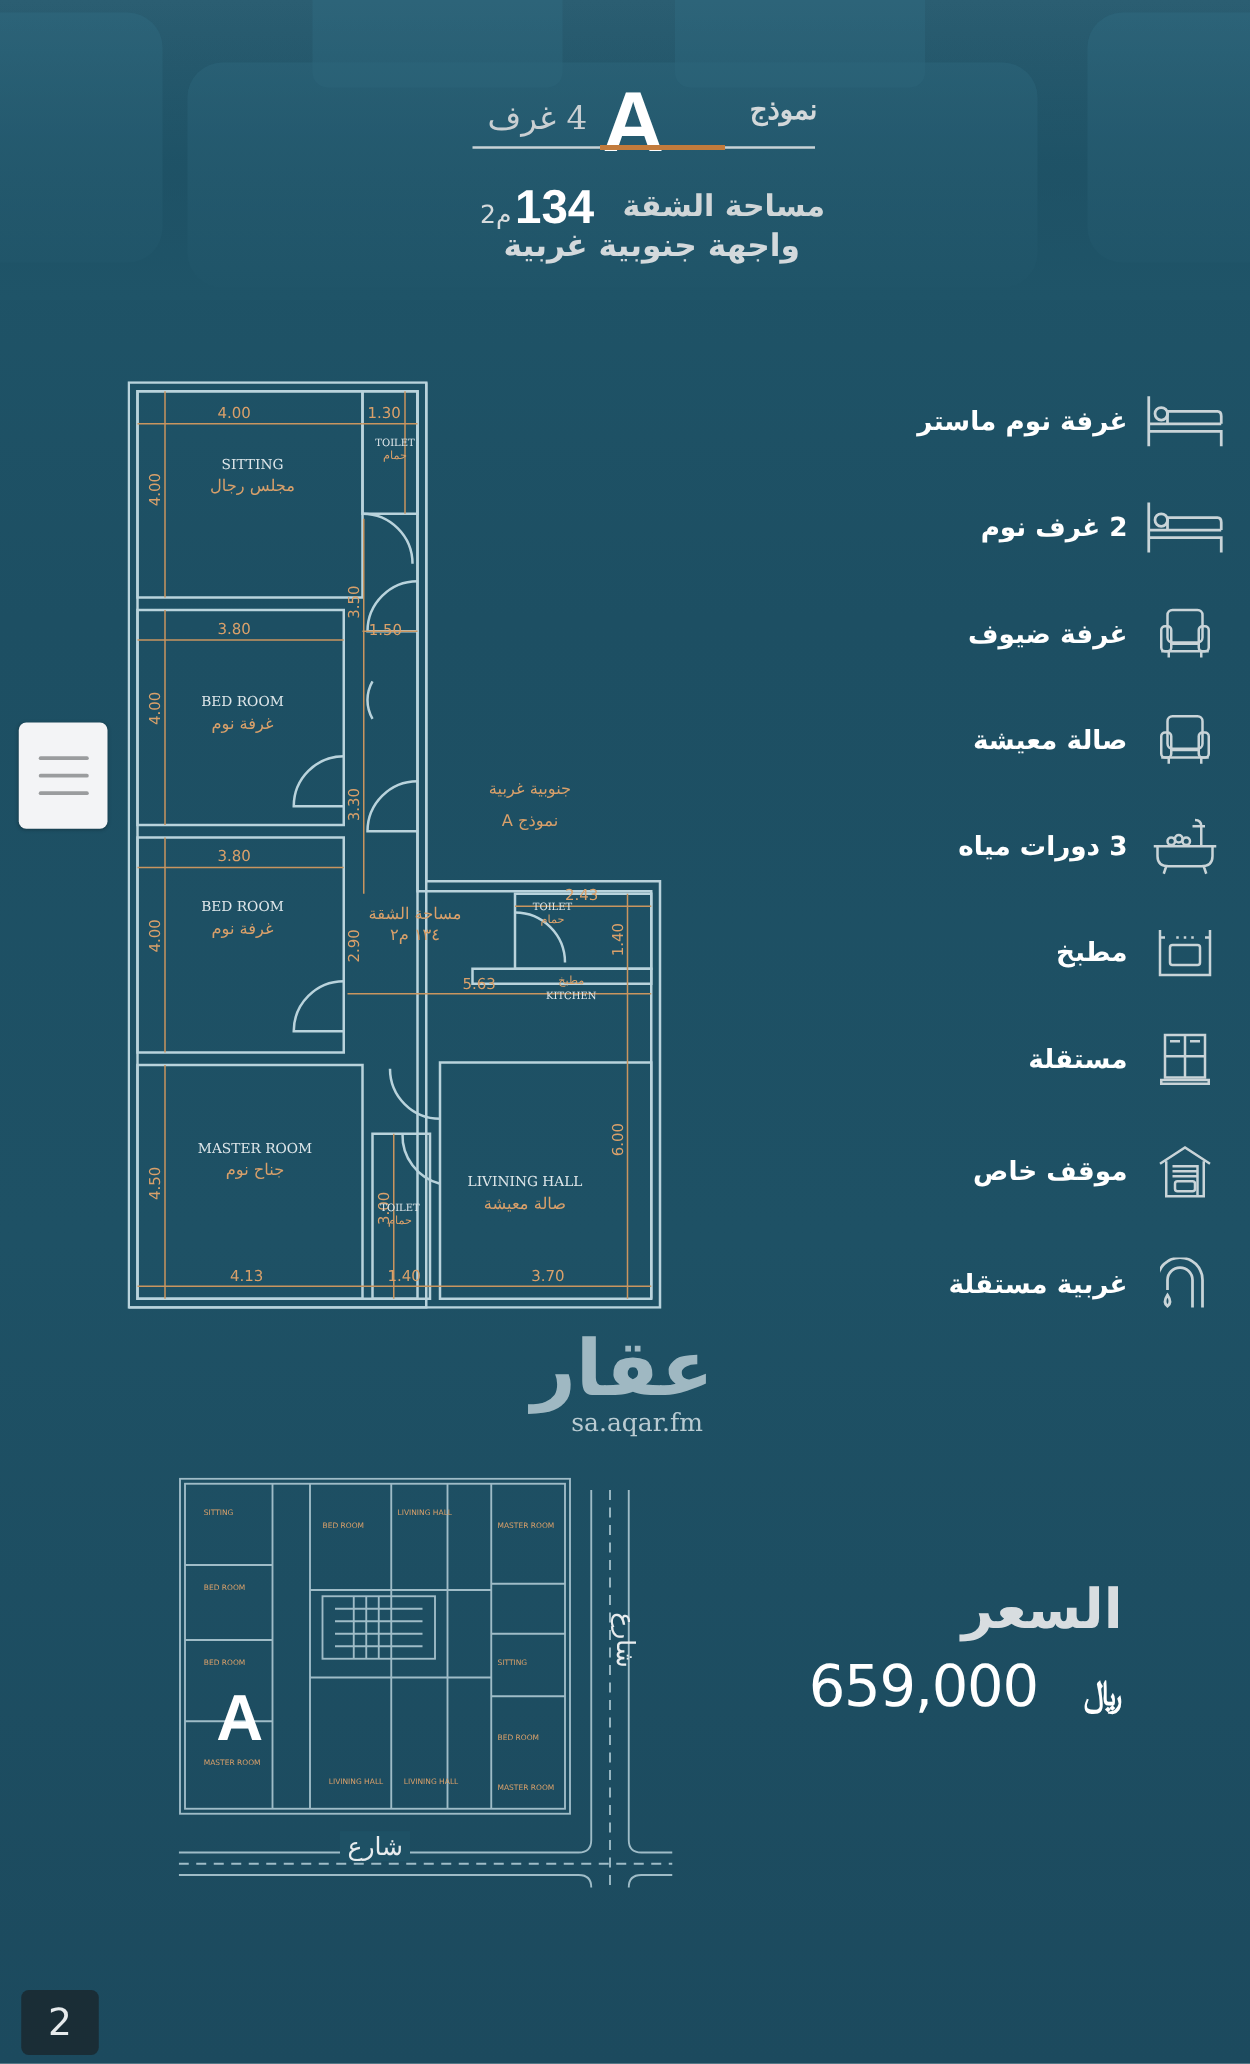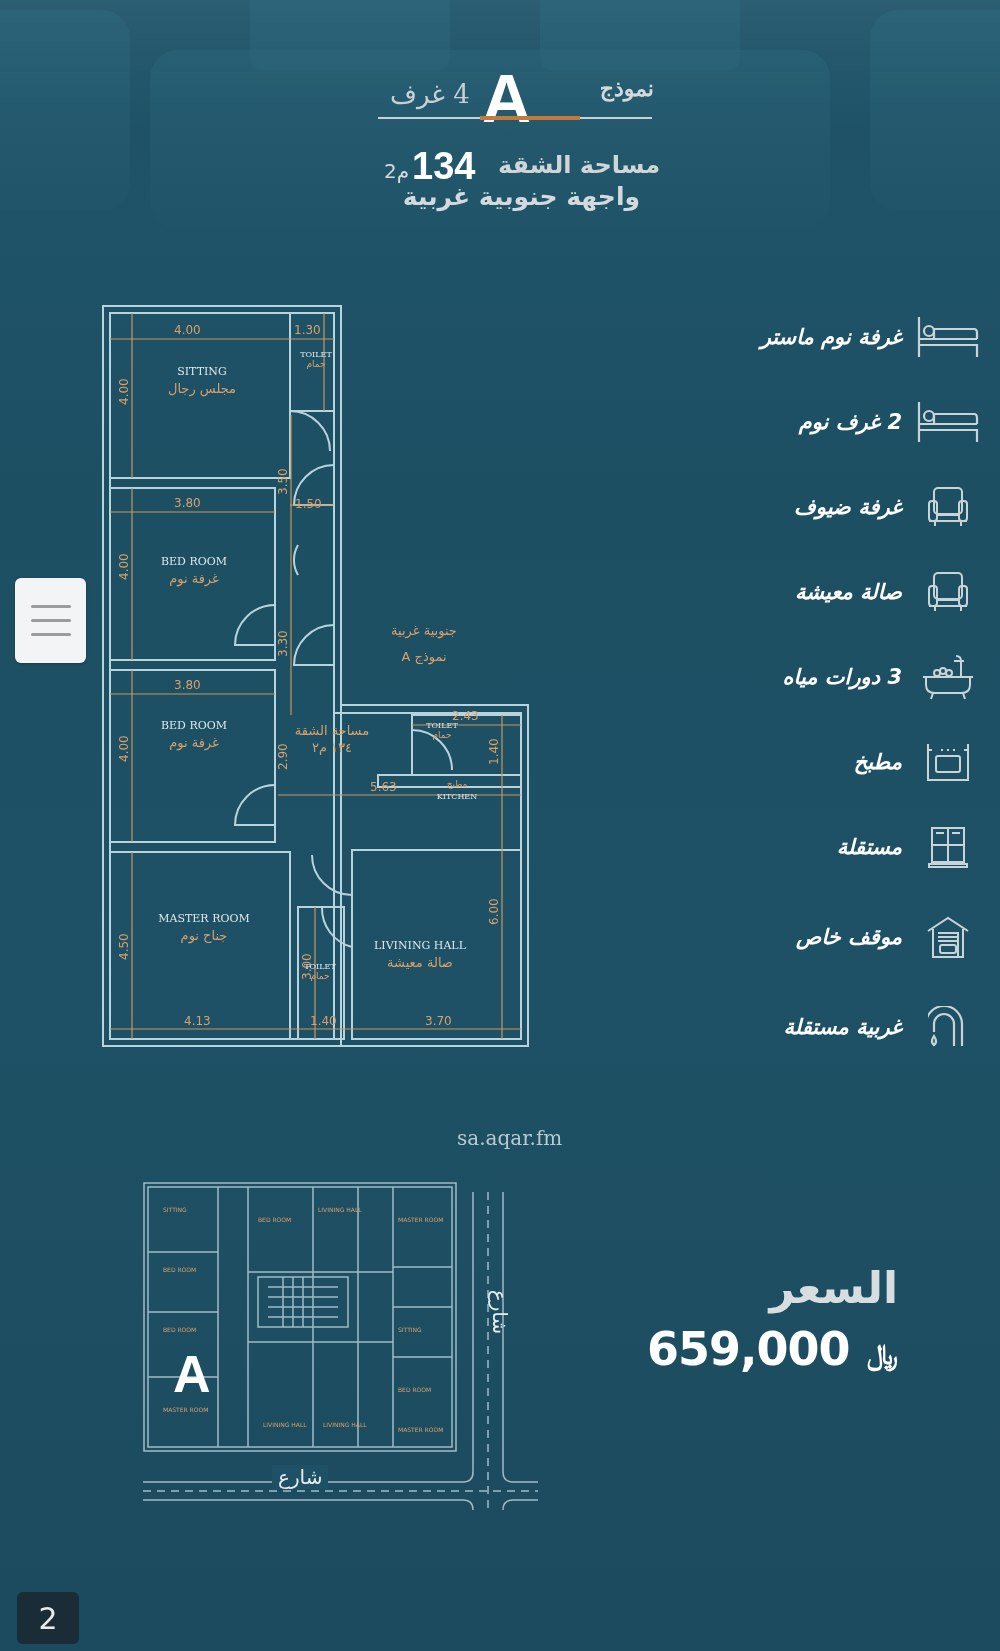--- a/index.html
+++ b/index.html
@@ -23,35 +23,35 @@
   .area-row { position:absolute; left:380px; top:135px; width:280px; height:40px;margin-top:12px; }
   .area-unit { position:absolute; left:4px; top:12px; font-size:20px; color:#d5dadc; }
   .area-value { position:absolute; left:32px; top:-2px; font-family:"Liberation Sans", sans-serif; font-weight:bold; font-size:38px; color:#ffffff; }
   .area-label { position:absolute; right:0; top:4px; font-size:24px; color:#d0d6d8; font-weight:bold; direction:rtl; }
   .facade { position:absolute; left:380px; top:182px; width:260px; font-size:25px; font-weight:bold; color:#d3d9dc; direction:rtl; }
 
   .plan { position:absolute; left:102px; top:305px; width:428px; height:742px; }
   .plan svg { position:absolute; left:0; top:0; }
 
   .features { position:absolute; left:720px; top:300px; width:260px; }
-  .feature { position:absolute; right:0; width:260px; height:60px; display:flex; align-items:center; justify-content:flex-end;font-style:italic; }
+  .feature { position:absolute; right:0; width:260px; height:60px; display:flex; align-items:center; justify-content:flex-end; }
   .feature .lbl { font-size:21px; font-weight:bold; color:#ffffff; direction:rtl; margin-right:14px; white-space:nowrap; letter-spacing:1px; }
   .feature .ic { width:64px; height:50px; display:flex; align-items:center; justify-content:center; }
 
   .menu-btn { position:absolute; left:15px; top:578px; width:71px; height:85px; background:#f3f4f6; border-radius:6px; box-shadow:0 1px 3px rgba(0,0,0,.25); }
   .menu-btn span { position:absolute; left:16px; width:40px; height:3px; background:#9a9c9e; border-radius:2px; }
 
   .watermark { position:absolute; left:425px; top:1058px; width:160px; height:90px; }
   .wm-ar { position:absolute; left:0; top:0; font-size:62px; color:#9fb8c2; font-weight:bold; direction:rtl; letter-spacing:2px; }
   .wm-url { position:absolute; left:32px; top:68px; font-family:"DejaVu Serif", serif; font-size:20px; color:#b9cbd2; }
 
   .siteplan { position:absolute; left:143px; top:1182px; width:395px; height:333px; }
   .price-label { position:absolute; left:640px; top:1262px; width:258px; font-size:44px; font-weight:bold; color:#d8dde0; direction:rtl; letter-spacing:10px; }
   .price-row { position:absolute; left:645px; top:1322px; width:260px; height:60px; }
-  .price-value { position:absolute; left:2px; top:0; font-family:"DejaVu Sans", sans-serif; font-weight:bold; font-size:46px; color:#ffffff; letter-spacing:-1px; }
+  .price-value { position:absolute; left:2px; top:0; font-family:"DejaVu Sans", sans-serif; font-weight:normal; font-size:46px; color:#ffffff; letter-spacing:-1px; }
   .price-cur { position:absolute; left:222px; top:16px; font-size:28px; color:#ffffff; font-weight:bold; }
 
   .page-badge { position:absolute; left:17px; top:1592px; width:62px; height:52px; background:#1a2d36; border-radius:6px; color:#e6eaec; font-size:30px; display:flex; align-items:center; justify-content:center; }
 </style>
 </head>
 <body>
 
 <div class="bgphoto">
   <div class="sofa" style="left:150px;top:50px;width:680px;height:180px;"></div>
   <div class="sofa" style="left:-30px;top:10px;width:160px;height:200px;"></div>
@@ -273,20 +273,21 @@
     <span class="ic">
       <svg width="40" height="42" viewBox="0 0 40 42" fill="none" stroke="#c9d4d8" stroke-width="2.2">
           <path d="M26 40 V18 A10 10 0 0 0 6 18 V26 M34 40 V18 A18 18 0 0 0 -2 18"></path>
           <path d="M6 30 Q2 36 6 39 Q10 36 6 30 Z"></path>
         </svg>
     </span>
   </div>
 </div>
 
 <div class="watermark">
+  <span class="wm-ar">عقار</span>
   <span class="wm-url">sa.aqar.fm</span>
 </div>
 
 <div class="siteplan">
   <svg width="395" height="333" viewBox="0 0 395 333" fill="none">
     <g stroke="#9fbcc7" stroke-width="1.5">
       <rect x="1" y="1" width="312" height="268"></rect>
       <rect x="5" y="5" width="304" height="260"></rect>
       <path d="M5 70 H75 M5 130 H75 M5 195 H75 M75 5 V265 M105 5 V265 M170 5 V265 M215 5 V265 M250 5 V265 M250 85 H309 M250 175 H309 M250 125 H309 M105 90 H250 M105 160 H250"></path>
       <rect x="115" y="95" width="90" height="50"></rect>

